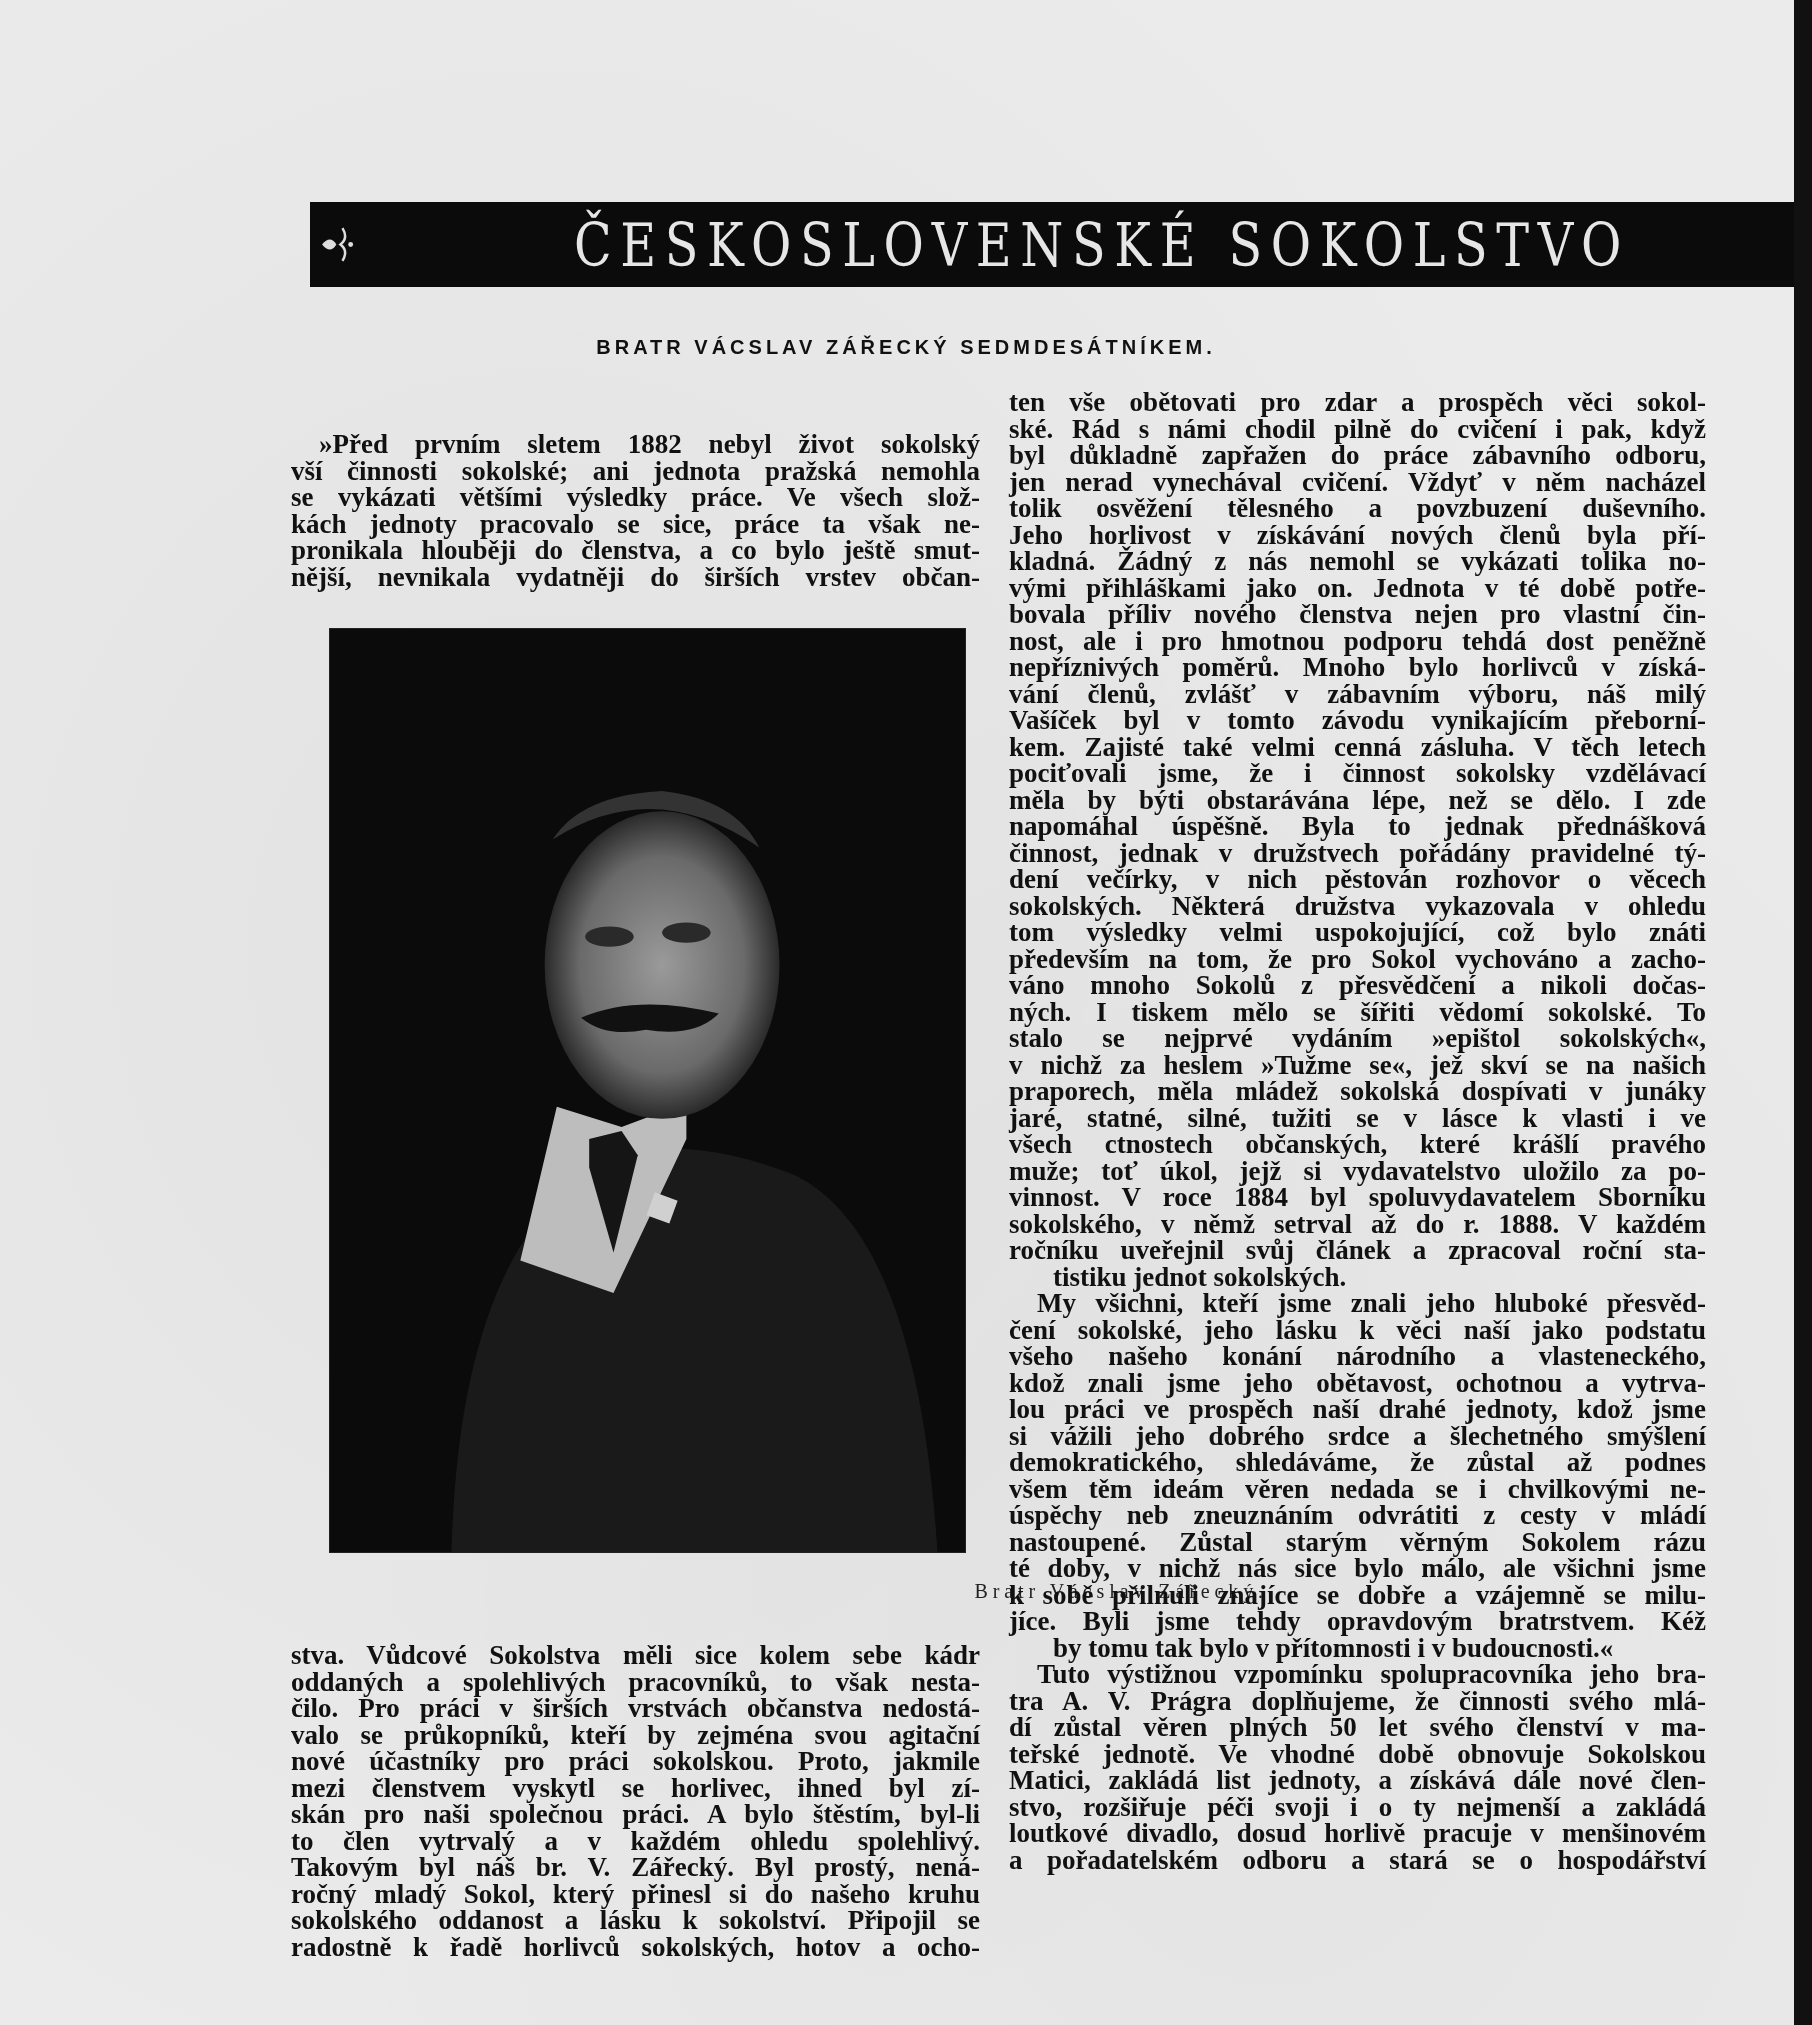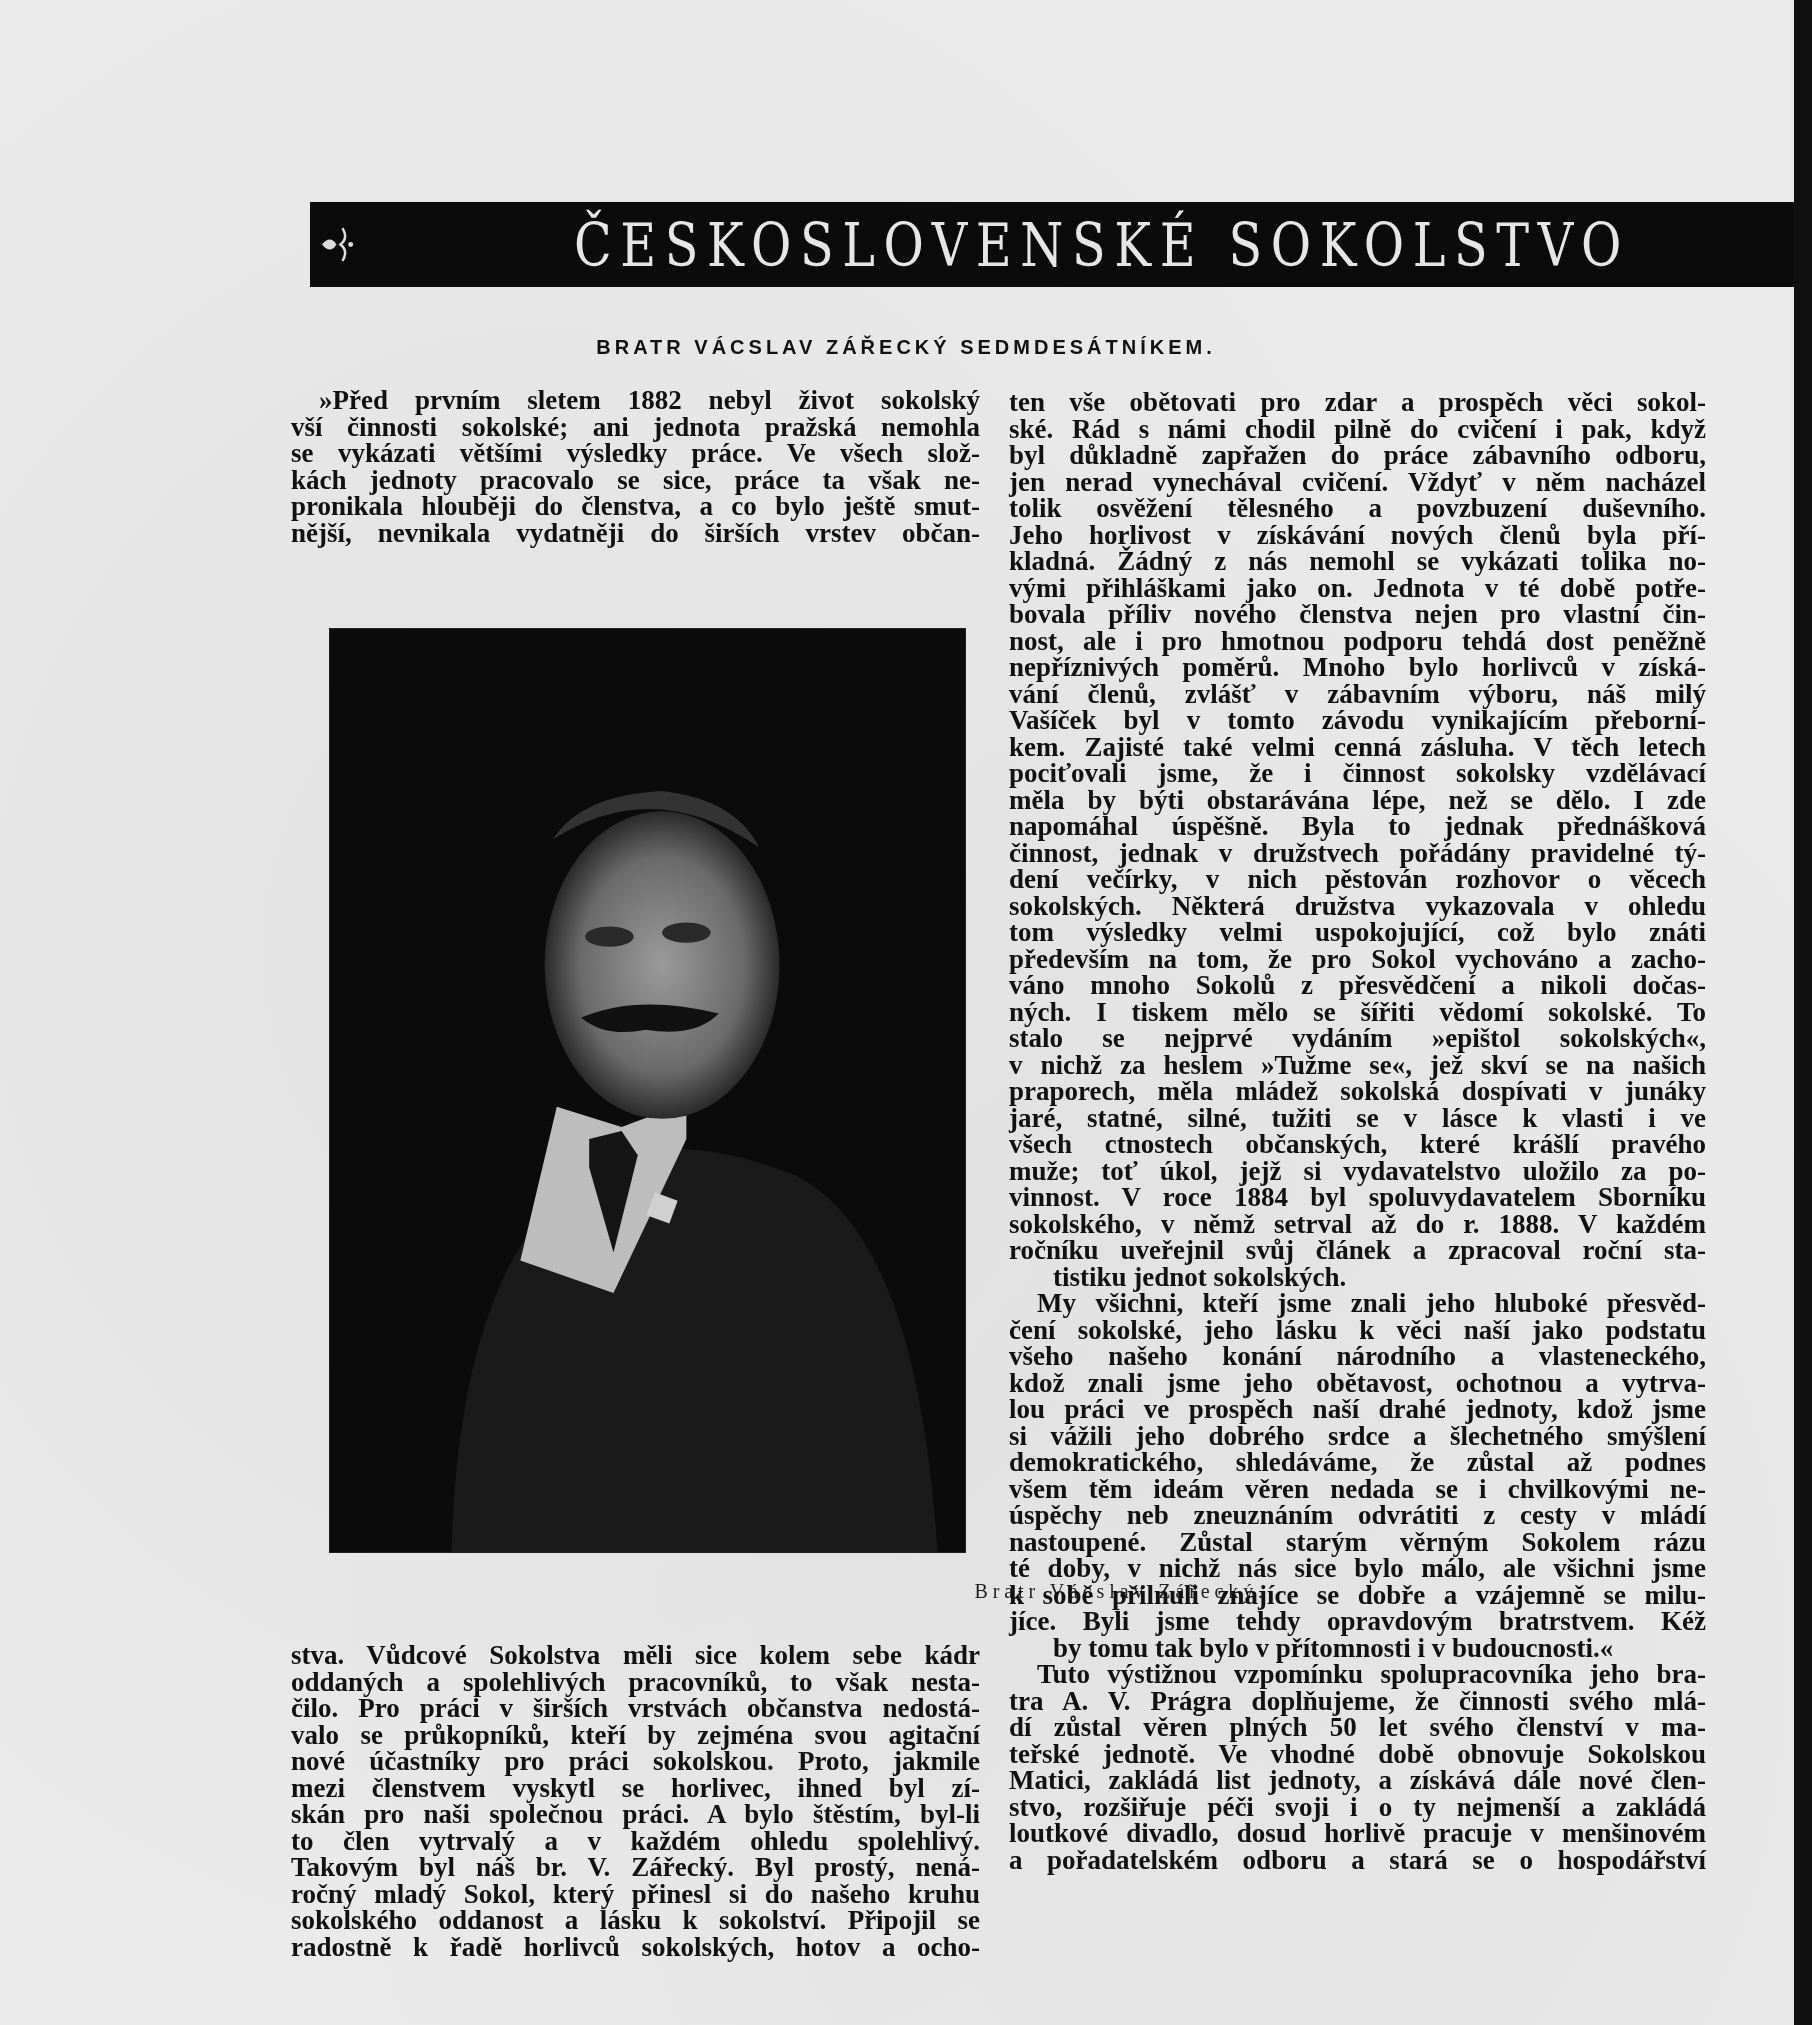--- a/index.html
+++ b/index.html
@@ -71,21 +71,21 @@
     <svg class="orn right" viewBox="0 0 120 110">
       <path d="M110 55 Q90 30 75 55 Q90 80 110 55 Z" fill="#ddd"></path>
       <path d="M60 15 Q45 40 65 55 Q45 70 60 95" stroke="#ddd" stroke-width="6" fill="none"></path>
       <circle cx="40" cy="55" r="6" fill="#ddd"></circle>
     </svg>
   </div>
 
   <div class="subtitle">BRATR VÁCSLAV ZÁŘECKÝ SEDMDESÁTNÍKEM.</div>
 
   <div class="col" id="col-left-top">
-      <span class="line" style="padding-left: 28px;">»Před prvním sletem 1882 nebyl život sokolský</span>
+      <span class="line" style="padding-left: 28px; margin-top: 44px;">»Před prvním sletem 1882 nebyl život sokolský</span>
       <span class="line">vší činnosti sokolské; ani jednota pražská nemohla</span>
       <span class="line">se vykázati většími výsledky práce. Ve všech slož-</span>
       <span class="line">kách jednoty pracovalo se sice, práce ta však ne-</span>
       <span class="line">pronikala hlouběji do členstva, a co bylo ještě smut-</span>
       <span class="line">nější, nevnikala vydatněji do širších vrstev občan-</span>
     </div>
 
   <div class="photo">
     <svg width="100%" height="100%" viewBox="0 0 1568 2280" preserveAspectRatio="none">
       <defs>

